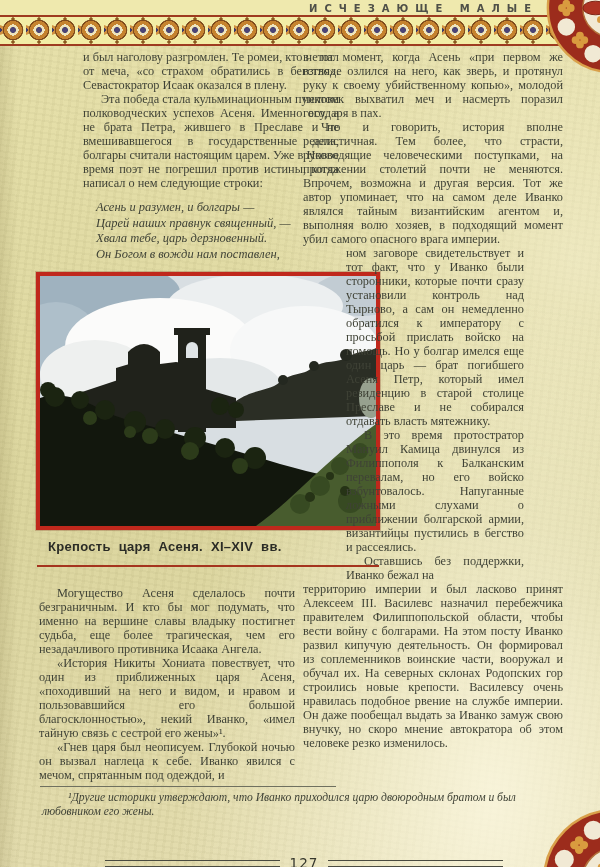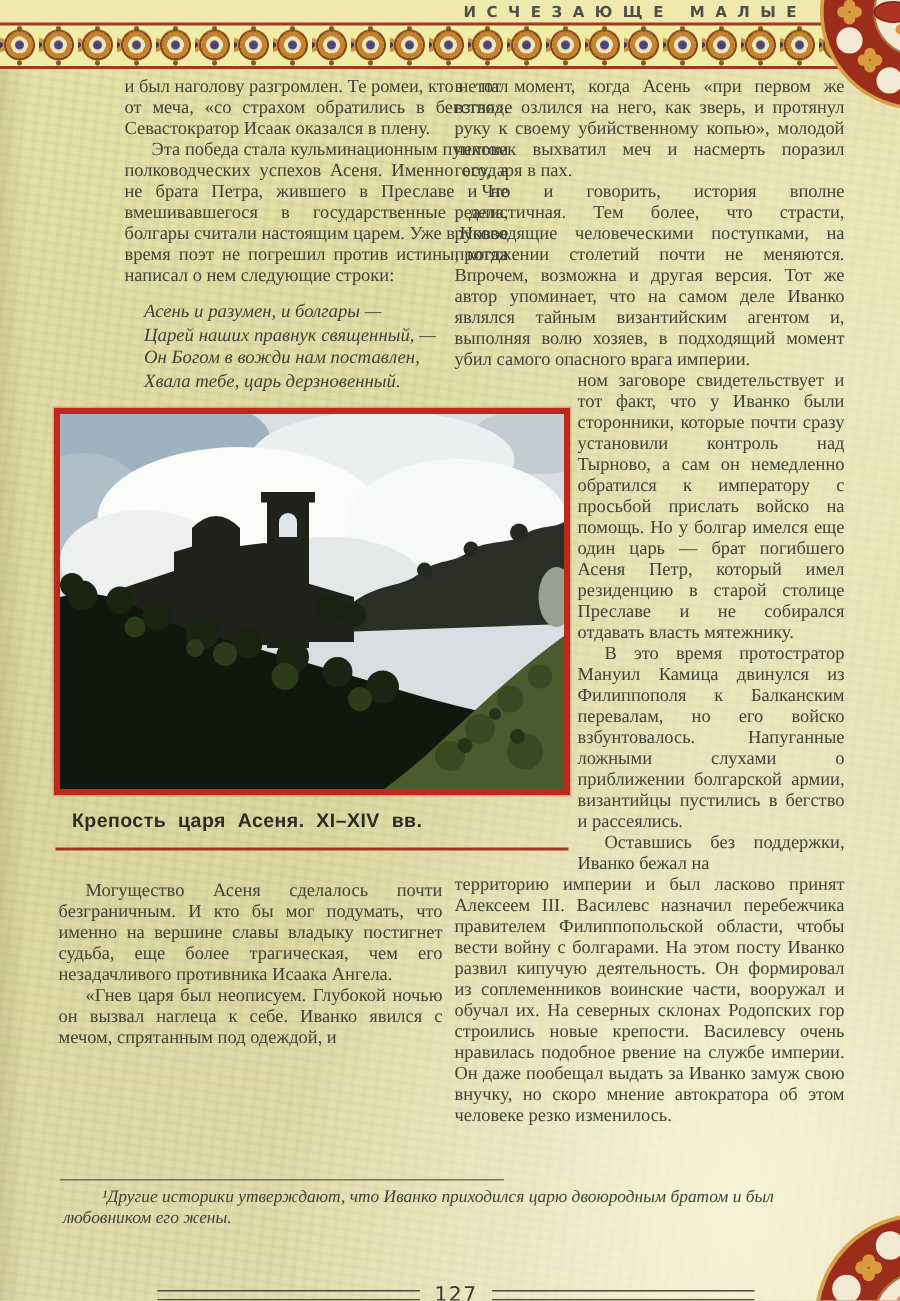--- a/index.html
+++ b/index.html
@@ -37,21 +37,21 @@
   .medallion{position:absolute;pointer-events:none;}
   .med-tr{top:-60px;left:544px;width:136px;height:136px;}
   .med-br{top:806px;left:540px;width:148px;height:148px;}
   
   .col{position:absolute;font-size:12.3px;line-height:14px;text-align:justify;color:#3f4236;}
   .col p{margin:0;}
   .col p.ind{text-indent:18px;}
   .left-a{left:39px;top:50px;width:256px;margin-left:44px;}
   .left-b{left:39px;top:586px;width:256px;}
   .right-col{left:303px;top:50px;width:260px;}
-  .seg-b{margin-left:82px;width:178px;}
+  .seg-b{margin-left:43px;width:178px;}
   .poem{position:absolute;left:96px;top:200px;font-style:italic;font-size:12.5px;line-height:15.5px;color:#3f4236;}
   
   .figure{
     position:absolute;left:36px;top:272px;width:336px;height:250px;
     border:4px solid #c0281c;background:#dfe4e6;box-shadow:0 0 0 1px rgba(120,40,20,.25);
   }
   .figure svg{display:block;width:336px;height:250px;}
   .fig-caption{
     position:absolute;left:48px;top:539px;
     font-family:Liberation Sans, sans-serif;font-weight:bold;font-size:13px;
@@ -81,22 +81,22 @@
   <div class="orn-band"></div>
 
   <div class="col left-a">
     <p>и был наголову разгромлен. Те ромеи, кто не пал от меча, «со страхом обратились в бегство». Севастократор Исаак оказался в плену.</p>
     <p class="ind">Эта победа стала кульминационным пунктом полководческих успехов Асеня. Именно его, а не брата Петра, жившего в Преславе и не вмешивавшегося в государственные дела, болгары считали настоящим царем. Уже в Новое время поэт не погрешил против истины, когда написал о нем следующие строки:</p>
   </div>
 
   <div class="poem">
     <div>Асень и разумен, и болгары —</div>
     <div>Царей наших правнук священный, —</div>
+    <div>Хвала тебе, царь дерзновенный.</div>
     <div>Он Богом в вожди нам поставлен,</div>
-    <div>Хвала тебе, царь дерзновенный.</div>
   </div>
 
   <div class="figure">
     <svg viewBox="0 0 336 250" aria-hidden="true">
       <rect width="336" height="250" fill="#d8dee2"></rect>
       <ellipse cx="60" cy="16" rx="80" ry="30" fill="#9fb2bf"></ellipse>
       <ellipse cx="16" cy="62" rx="42" ry="36" fill="#aebfca"></ellipse>
       <ellipse cx="320" cy="18" rx="48" ry="22" fill="#c2ccd3"></ellipse>
       <ellipse cx="215" cy="30" rx="88" ry="32" fill="#eceff0"></ellipse>
       <ellipse cx="120" cy="70" rx="95" ry="48" fill="#fbfbfa"></ellipse>
@@ -155,20 +155,21 @@
           <circle cx="305" cy="215" r="5"></circle>
           <circle cx="270" cy="221" r="5"></circle>
       </g>
     </svg>
   </div>
   <div class="fig-caption">Крепость царя Асеня. XI–XIV вв.</div>
   <div class="red-rule"></div>
 
   <div class="col left-b">
     <p class="ind">Могущество Асеня сделалось почти безграничным. И кто бы мог подумать, что именно на вершине славы владыку постигнет судьба, еще более трагическая, чем его незадачливого противника Исаака Ангела.</p>
+    <p class="ind">«История Никиты Хониата повествует, что один из приближенных царя Асеня, «походивший на него и видом, и нравом и пользовавшийся его большой благосклонностью», некий Иванко, «имел тайную связь с сестрой его жены»¹.</p>
     <p class="ind">«Гнев царя был неописуем. Глубокой ночью он вызвал наглеца к себе. Иванко явился с мечом, спрятанным под одеждой, и</p>
   </div>
 
   <div class="col right-col">
     <div>
       <p>в тот момент, когда Асень «при первом же взгляде озлился на него, как зверь, и протянул руку к своему убийственному копью», молодой человек выхватил меч и насмерть поразил государя в пах.</p>
       <p class="ind">Что и говорить, история вполне реалистичная. Тем более, что страсти, руководящие человеческими поступками, на протяжении столетий почти не меняются. Впрочем, возможна и другая версия. Тот же автор упоминает, что на самом деле Иванко являлся тайным византийским агентом и, выполняя волю хозяев, в подходящий момент убил самого опасного врага империи.</p>
     </div>
     <div class="seg-b">
       <p>ном заговоре свидетельствует и тот факт, что у Иванко были сторонники, которые почти сразу установили контроль над Тырново, а сам он немедленно обратился к императору с просьбой прислать войско на помощь. Но у болгар имелся еще один царь — брат погибшего Асеня Петр, который имел резиденцию в старой столице Преславе и не собирался отдавать власть мятежнику.</p>

